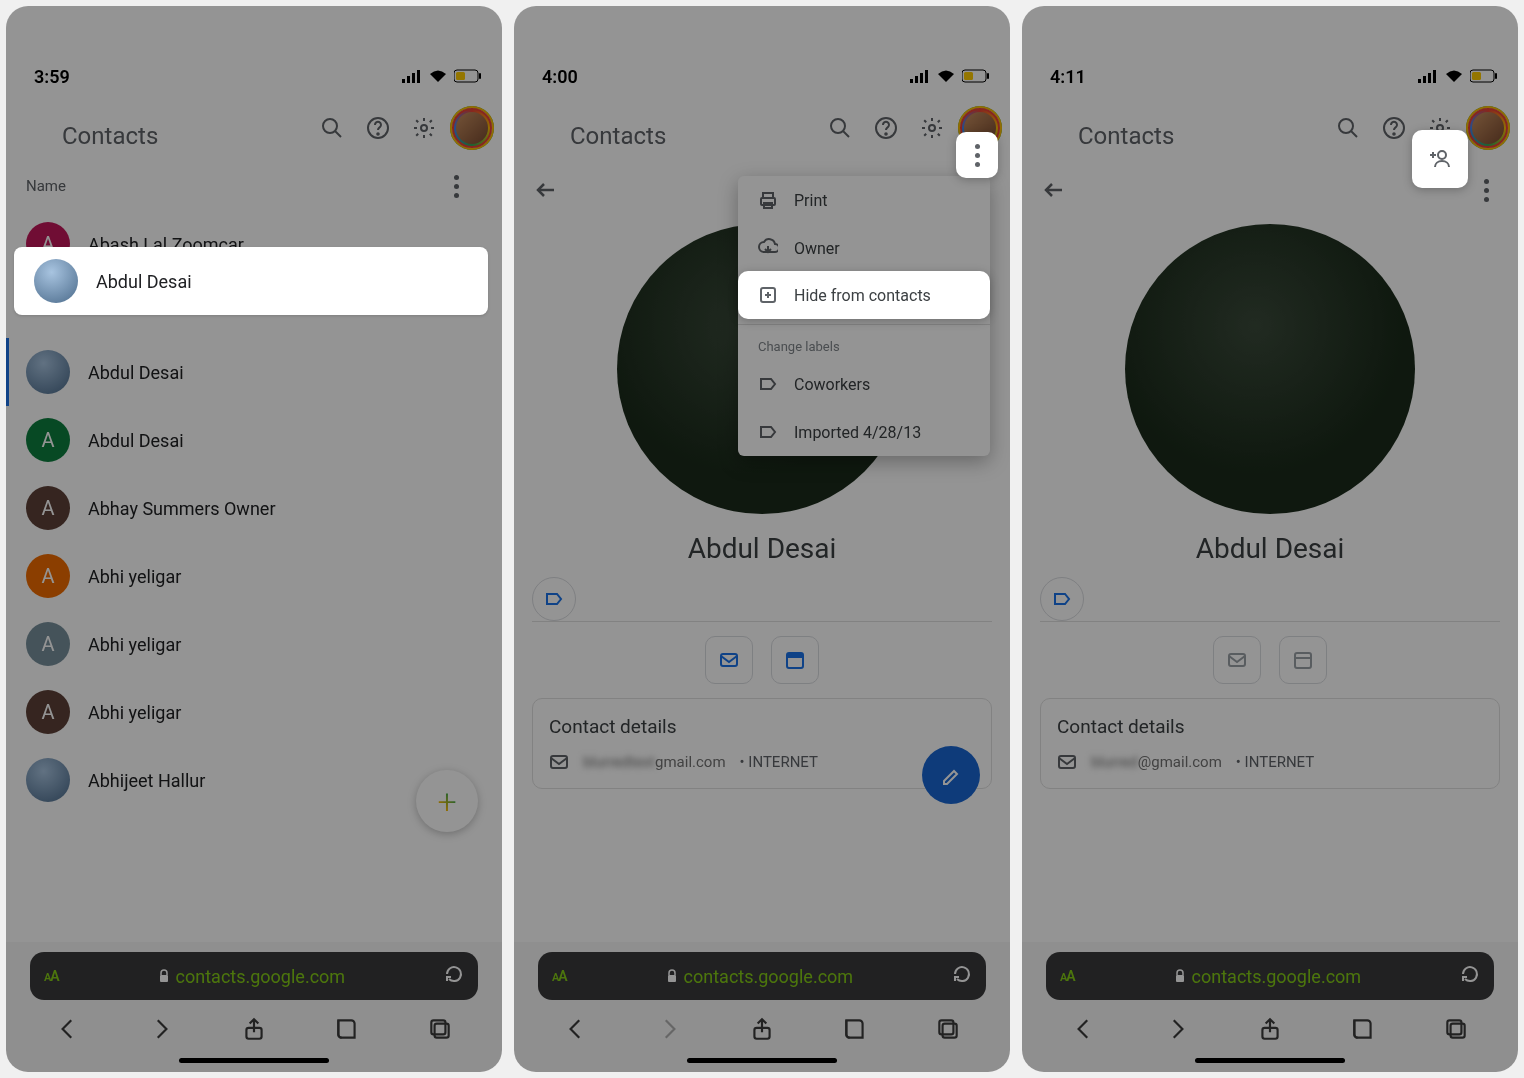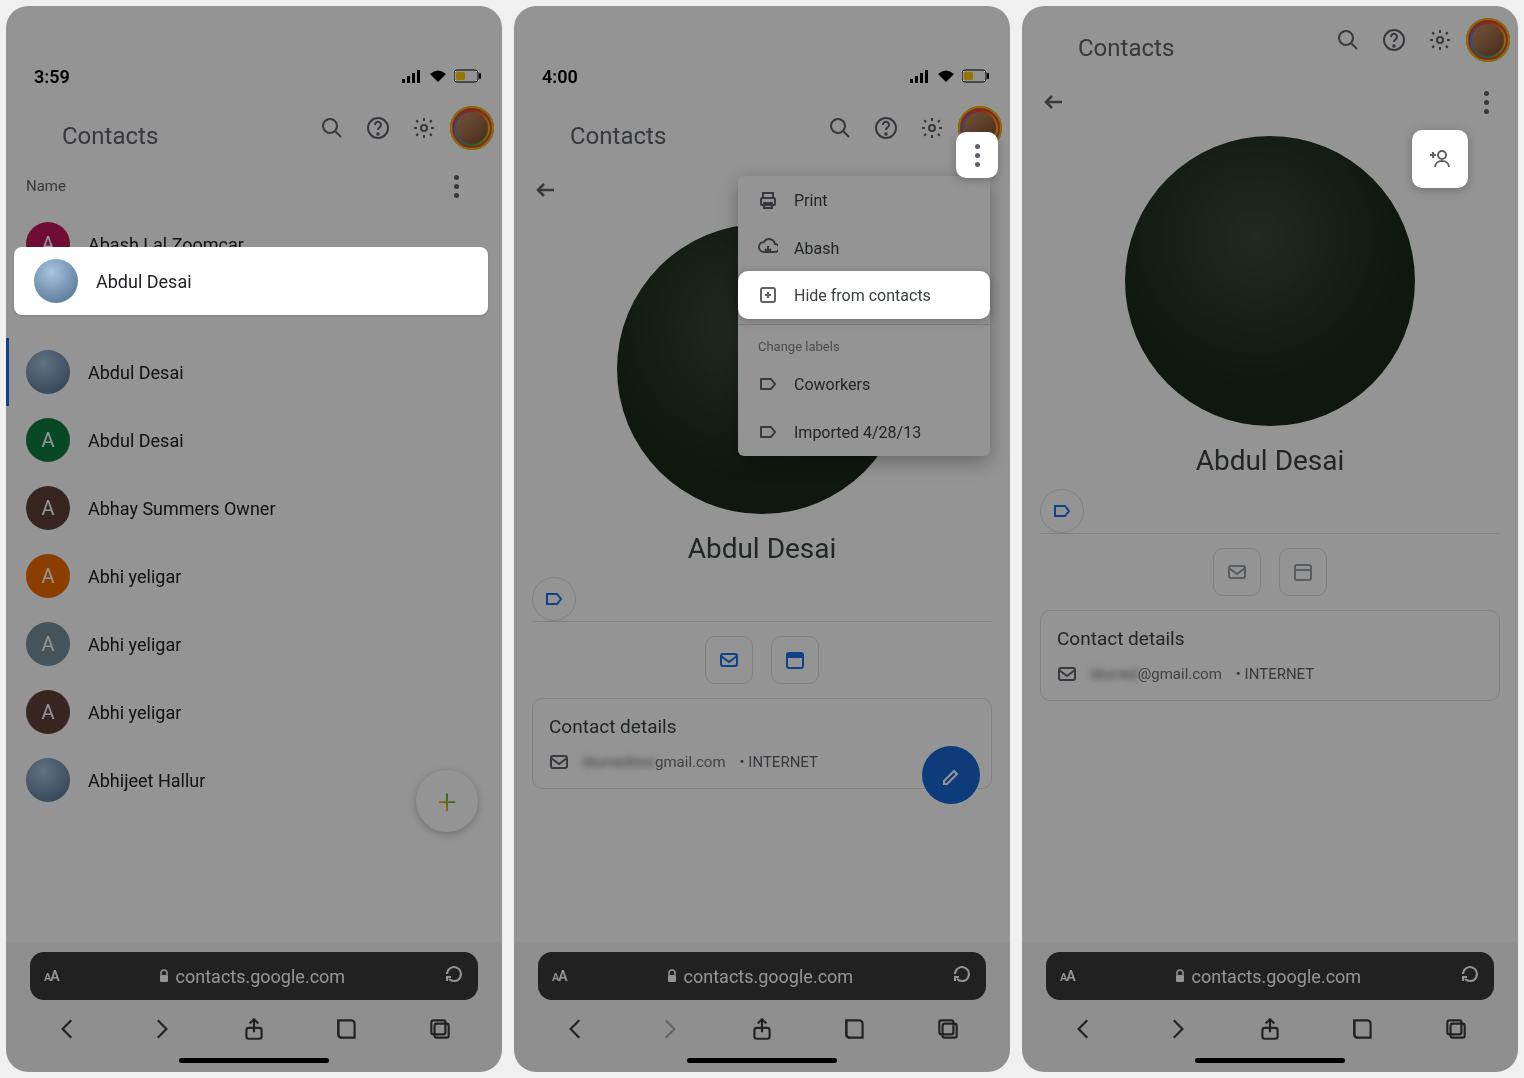--- a/index.html
+++ b/index.html
@@ -68,21 +68,21 @@
     position:relative; z-index:50; background:#fff; border-radius:8px; box-shadow: 0 1px 3px rgba(0,0,0,.15); margin: 4px 6px;
   }
   .fab {
     position:absolute; bottom:240px; right:24px; width:62px; height:62px; border-radius:50%; background:#fff; box-shadow:0 2px 8px rgba(0,0,0,.25); display:flex; align-items:center; justify-content:center;
   }
   .fab .plus { font-size:34px; background: linear-gradient(45deg,#ea4335,#fbbc04,#34a853,#4285f4); -webkit-background-clip:text; color:transparent; font-weight:300;}
   .browser-chrome {
     position:absolute; bottom:0; left:0; right:0; height:130px; background:#f6f6f6; display:flex; flex-direction:column;
   }
   .url-bar {
-    margin:10px 24px 8px; background:#3a3a3c; border-radius:14px; height:48px; display:flex; align-items:center; padding:0 14px; gap:12px; color:#ffffff;
+    margin:10px 24px 8px; background:#3a3a3c; border-radius:14px; height:48px; display:flex; align-items:center; padding:0 14px; gap:12px; color:#84cc16;
   }
   .url-bar .aa { font-size:14px; font-weight:600; letter-spacing:-1px; }
   .url-bar .aa small{font-size:11px;}
   .url-text { flex:1; text-align:center; font-size:18px; display:flex; align-items:center; justify-content:center; gap:6px; }
   .toolbar { display:flex; justify-content:space-around; padding:8px 16px; color:#3c3c3c; }
   .toolbar svg { width:26px; height:26px; }
   .home-indicator { width:150px; height:5px; background:#000; border-radius:3px; margin:4px auto 6px; }
   
   .detail-nav { display:flex; align-items:center; justify-content:space-between; padding:10px 14px; }
   .detail-nav .left, .detail-nav .right { display:flex; align-items:center; gap:8px; }
@@ -399,21 +399,21 @@
           <rect x="3" y="8" width="14" height="7" rx="1"></rect>
           <rect x="6" y="13" width="8" height="5"></rect>
         </svg>
       <span>Print</span>
     </div>
     <div class="menu-item">
       <svg width="20" height="20" fill="none" stroke="#5f6368" stroke-width="2">
           <path d="M6 14a5 5 0 010-10 6 6 0 0111 2 4 4 0 010 8H6z"></path>
           <path d="M10 8v6M7 11l3 3 3-3"></path>
         </svg>
-      <span>Abash</span>
+      <span>Owner</span>
     </div>
     <div style="height:48px"></div>
     <div class="divider"></div>
     <div class="section-label">Change labels</div>
     <div class="menu-item">
       <svg width="20" height="20" fill="none" stroke="#5f6368" stroke-width="2">
           <path d="M3 5h10l4 5-4 5H3z"></path>
         </svg>
       <span>Coworkers</span>
     </div>
@@ -476,20 +476,39 @@
             <rect x="4" y="4" width="13" height="13" rx="2"></rect>
           </svg></span>
     </div>
     <div class="home-indicator"></div>
   </div>
 </div>
 
 <div class="phone">
   <div class="dim-overlay"></div>
 
+  <div class="status-bar">
+    <span>4:11</span>
+    <div class="status-icons">
+      <span><svg width="20" height="14">
+            <rect x="0" y="10" width="3" height="4" fill="#000"></rect>
+            <rect x="5" y="7" width="3" height="7" fill="#000"></rect>
+            <rect x="10" y="4" width="3" height="10" fill="#000"></rect>
+            <rect x="15" y="1" width="3" height="13" fill="#000"></rect>
+          </svg></span>
+      <span><svg width="20" height="14">
+            <path d="M10 13 L2 5 Q10 -2 18 5 Z" fill="#000"></path>
+          </svg></span>
+      <span><svg width="28" height="14">
+            <rect x="0" y="1" width="24" height="12" rx="3" fill="none" stroke="#000" stroke-width="1"></rect>
+            <rect x="25" y="4" width="2" height="6" rx="1" fill="#000"></rect>
+            <rect x="2" y="3" width="9" height="8" rx="1.5" fill="#ffcc00"></rect>
+          </svg></span>
+    </div>
+  </div>
 
   <div class="app-header">
     <div class="hamburger icon-btn">
         <span></span>
         <span></span>
         <span></span>
       </div>
     <div class="app-title">Contacts</div>
     <div class="icon-btn">
         <svg width="24" height="24" fill="none" stroke="#5f6368" stroke-width="2">

